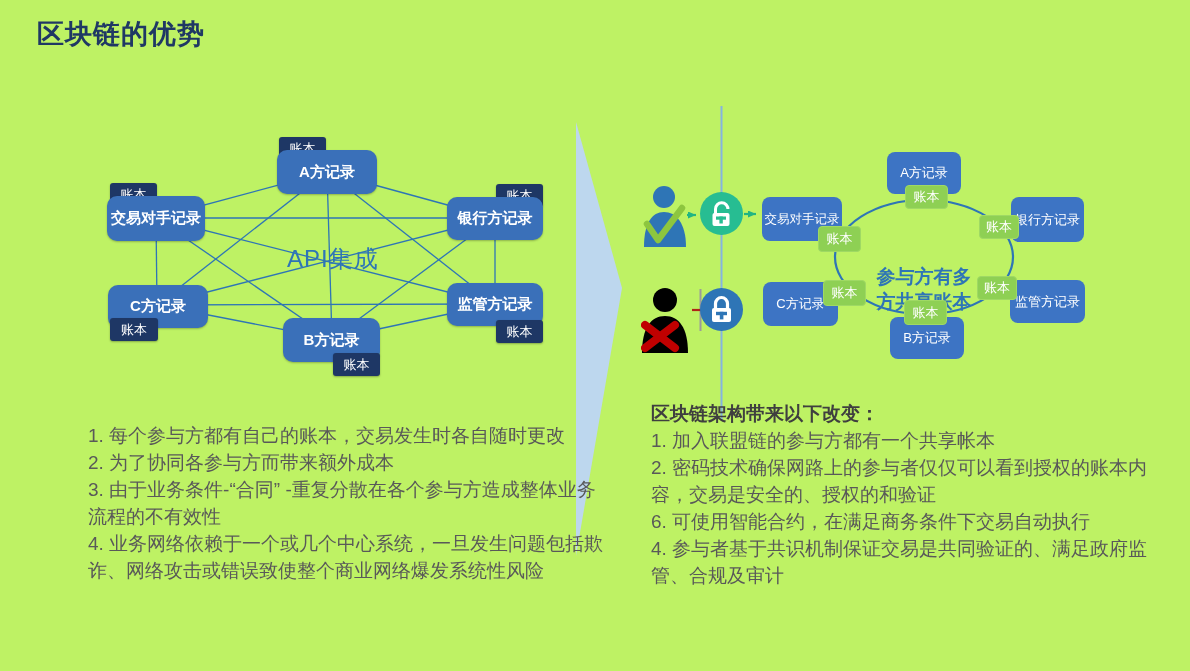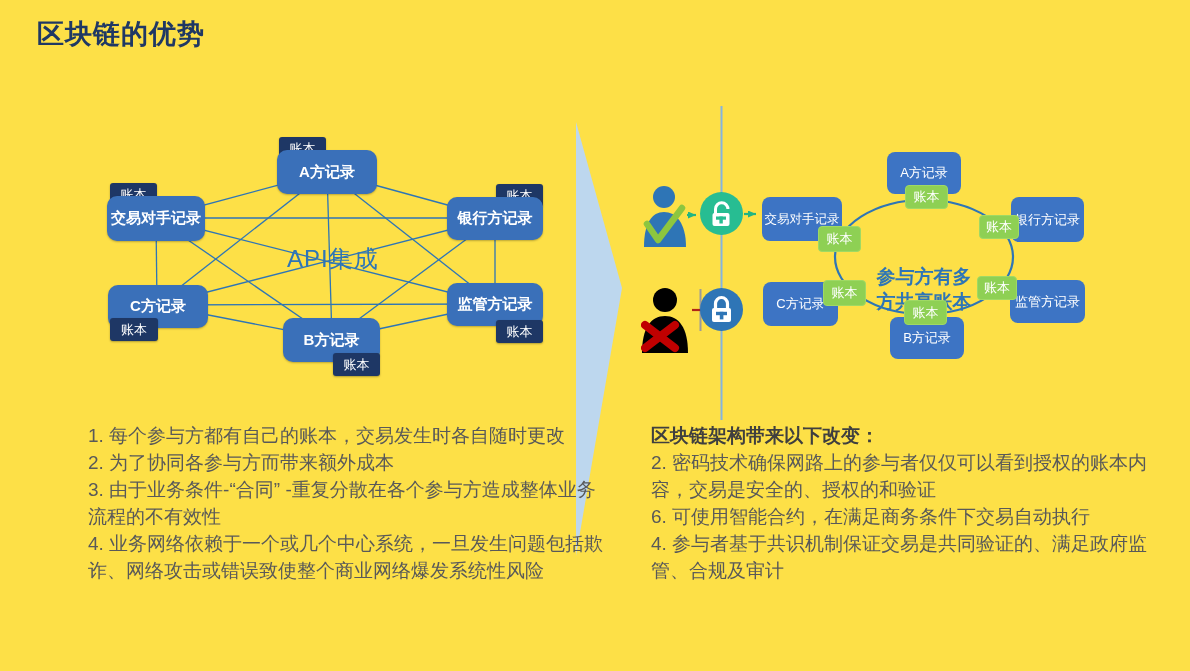--- a/index.html
+++ b/index.html
@@ -1,17 +1,17 @@
 <!DOCTYPE html>
 <html><head>
 <meta charset="utf-8">
 <style>
   html,body{margin:0;padding:0;background:#ffffff;}
   .slide{
-    position:relative;width:1190px;height:671px;background:#fde047;overflow:hidden;
+    position:relative;width:1190px;height:671px;background:#bef264;overflow:hidden;
     font-family:"Liberation Sans","DejaVu Sans",sans-serif;
   }
   .abs{position:absolute;}
   .title{
     left:37px;top:16px;font-size:27px;font-weight:bold;color:#1f3864;letter-spacing:1px;
   }
   svg.overlay{left:0;top:0;z-index:0;}
   
   .node-l{
     background:#3a70b9;border-radius:10px;color:#fff;font-weight:bold;font-size:15px;
@@ -160,20 +160,21 @@
     <div>方共享账本</div>
   </div>
 
   <div class="abs text-block" style="left:88px;top:422px;width:520px;">
     <p>1. 每个参与方都有自己的账本，交易发生时各自随时更改</p>
     <p>2. 为了协同各参与方而带来额外成本</p>
     <p>3. 由于业务条件-“合同” -重复分散在各个参与方造成整体业务流程的不有效性</p>
     <p>4. 业务网络依赖于一个或几个中心系统，一旦发生问题包括欺诈、网络攻击或错误致使整个商业网络爆发系统性风险</p>
   </div>
 
-  <div class="abs text-block" style="left:651px;top:422px;width:505px;">
+  <div class="abs text-block" style="left:651px;top:400px;width:505px;">
     <p class="tb-head">区块链架构带来以下改变：</p>
+    <p>1. 加入联盟链的参与方都有一个共享帐本</p>
     <p>2. 密码技术确保网路上的参与者仅仅可以看到授权的账本内容，交易是安全的、授权的和验证</p>
     <p>6. 可使用智能合约，在满足商务条件下交易自动执行</p>
     <p>4. 参与者基于共识机制保证交易是共同验证的、满足政府监管、合规及审计</p>
   </div>
 
 </div>
 
 </body></html>

